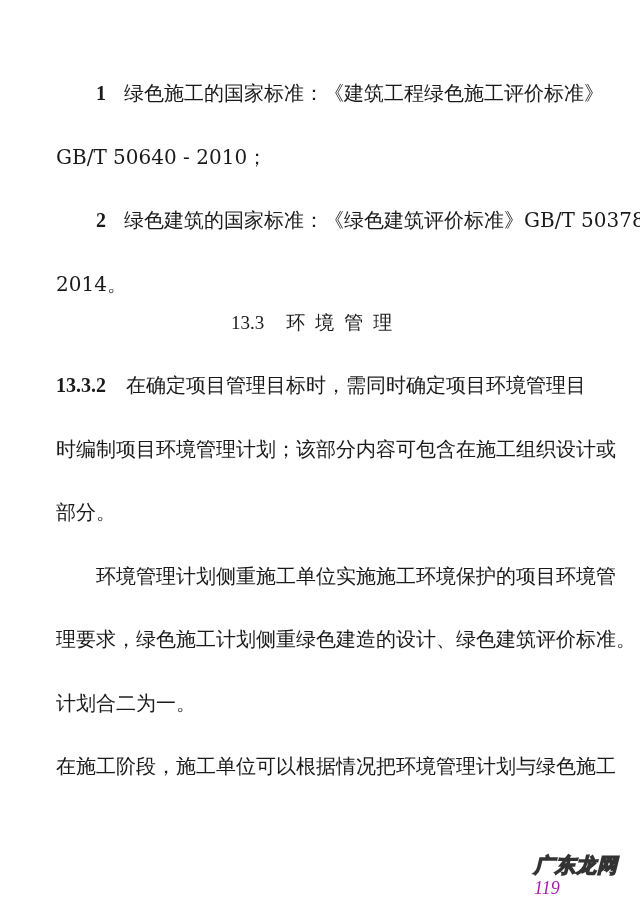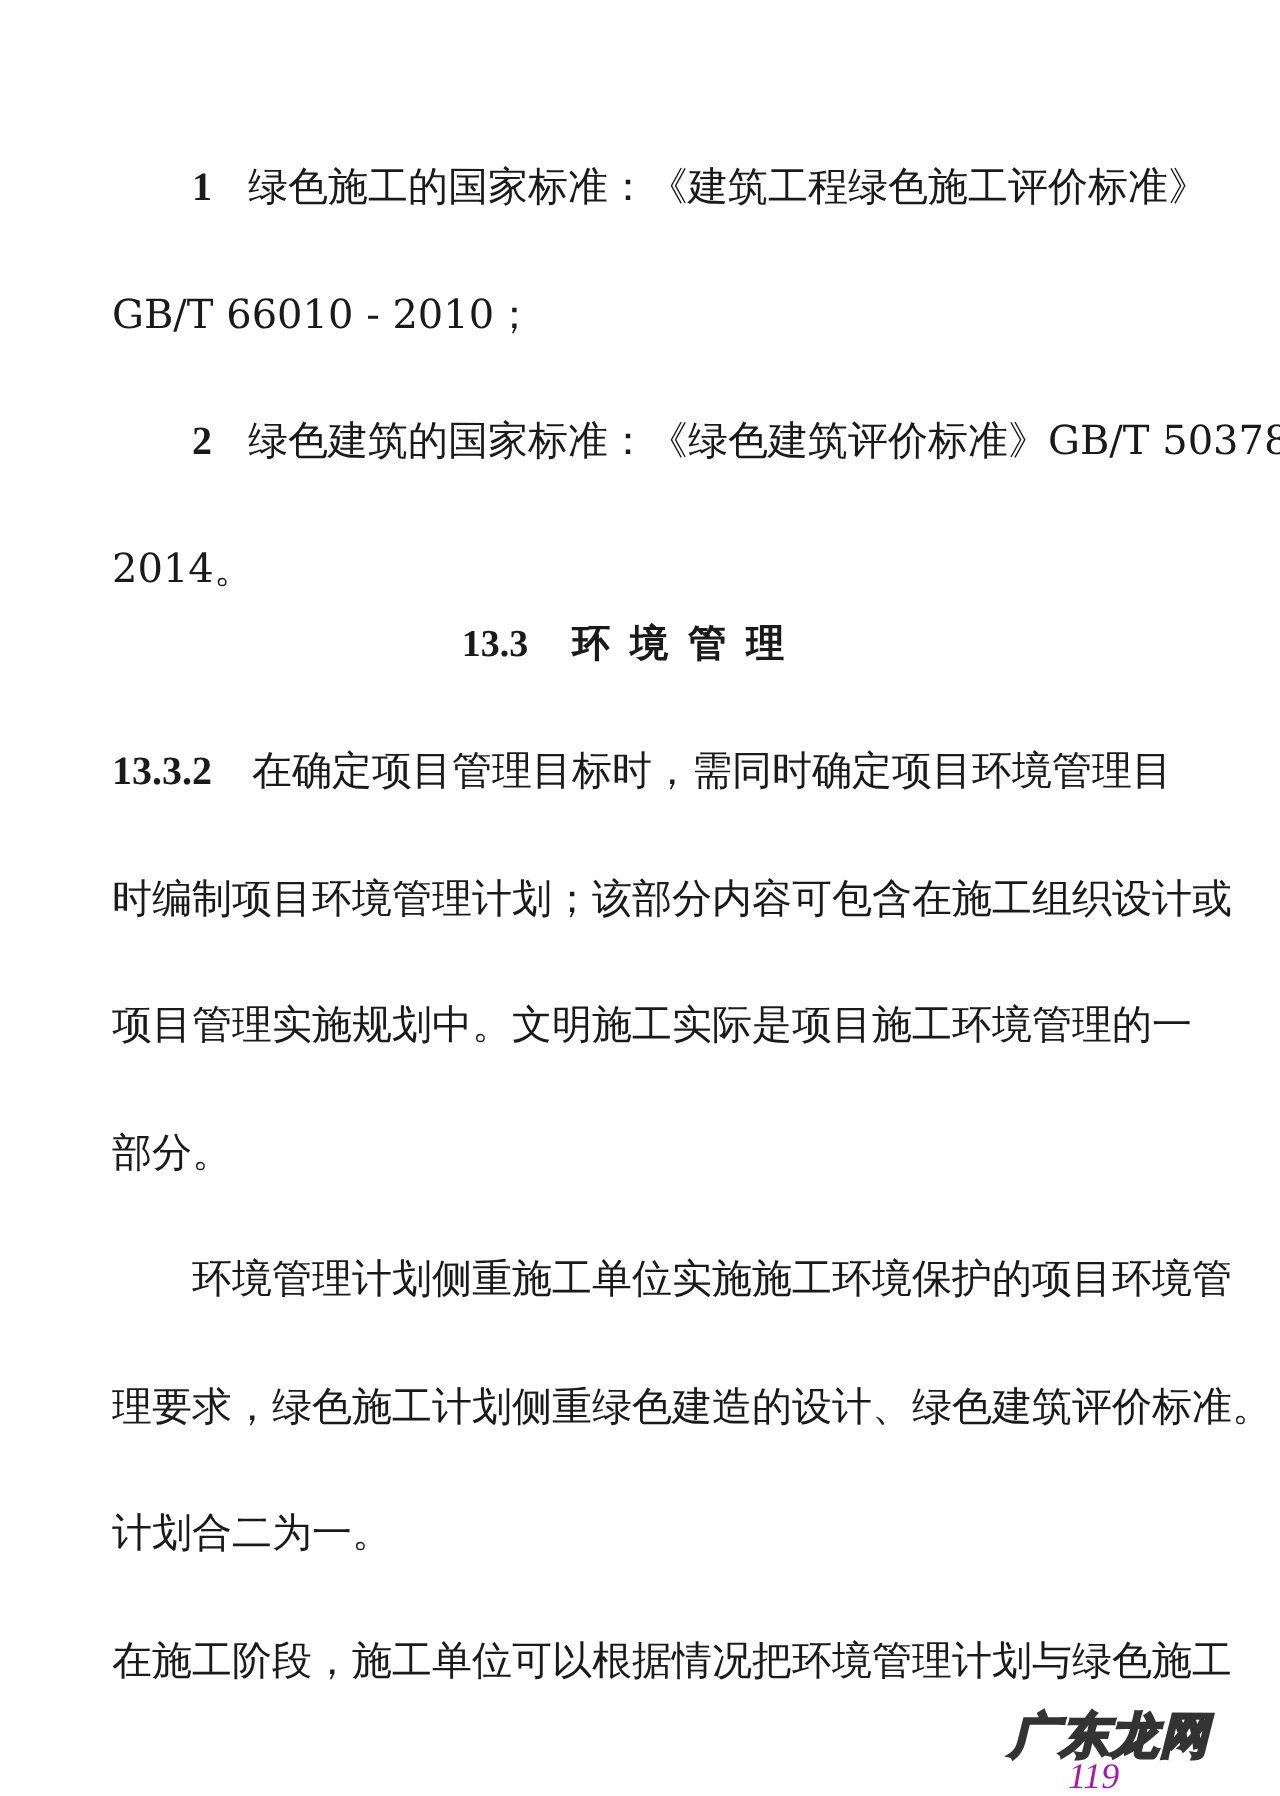--- a/index.html
+++ b/index.html
@@ -46,36 +46,36 @@
       font-weight: bold;
       font-family: "Liberation Serif", "DejaVu Serif", serif;
       margin-right: 20px;
     }
     .section-heading {
       margin-top: 11px;
       margin-bottom: 8px;
       text-align: center;
       font-size: 19px;
       line-height: 26px;
-      font-weight: bold;
+      font-weight: normal;
     }
     .section-heading .sec-num {
       font-family: "Liberation Serif", "DejaVu Serif", serif;
       margin-right: 22px;
     }
     .section-heading .sec-title {
       letter-spacing: 10px;
       font-family: "DejaVu Sans", "Liberation Sans", sans-serif;
     }
     .watermark {
       position: absolute;
-      left: 505px;
+      left: 534px;
       top: 852px;
       font-family: "DejaVu Sans", "Liberation Sans", sans-serif;
-      font-size: 24px;
+      font-size: 20px;
       font-weight: bold;
       color: #ffffff;
       -webkit-text-stroke: 1.4px #333333;
       letter-spacing: 1px;
       font-style: italic;
     }
     .page-number {
       position: absolute;
       left: 534px;
       top: 878px;
@@ -87,40 +87,39 @@
   </style>
 </head>
 <body>
 
 <div class="page">
 
   <div>
     <div class="line indent">
       <span class="num">1</span><span>绿色施工的国家标准：《建筑工程绿色施工评价标准》</span>
     </div>
-    <div class="line last">GB/T 66010 - 2010；</div>
+    <div class="line last">GB/T 50640 - 2010；</div>
   </div>
 
   <div>
     <div class="line indent">
       <span class="num">2</span><span>绿色建筑的国家标准：《绿色建筑评价标准》GB/T 50378 -</span>
     </div>
     <div class="line last">2014。</div>
   </div>
 
   <div class="section-heading">
     <span class="sec-num">13.3</span><span class="sec-title">环境管理</span>
   </div>
 
   <div>
     <div class="line">
       <span class="clause-num">13.3.2</span><span>在确定项目管理目标时，需同时确定项目环境管理目</span>
     </div>
     <div class="line">时编制项目环境管理计划；该部分内容可包含在施工组织设计或</div>
-    <div class="line">项目管理实施规划中。文明施工实际是项目施工环境管理的一</div>
     <div class="line last">部分。</div>
   </div>
 
   <div>
     <div class="line indent">环境管理计划侧重施工单位实施施工环境保护的项目环境管</div>
     <div class="line">理要求，绿色施工计划侧重绿色建造的设计、绿色建筑评价标准。</div>
     <div class="line last">计划合二为一。</div>
     <div class="line">在施工阶段，施工单位可以根据情况把环境管理计划与绿色施工</div>
   </div>
 

